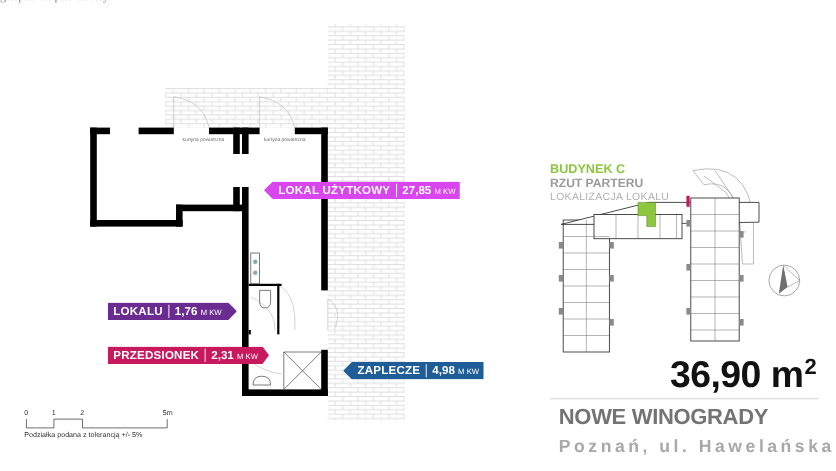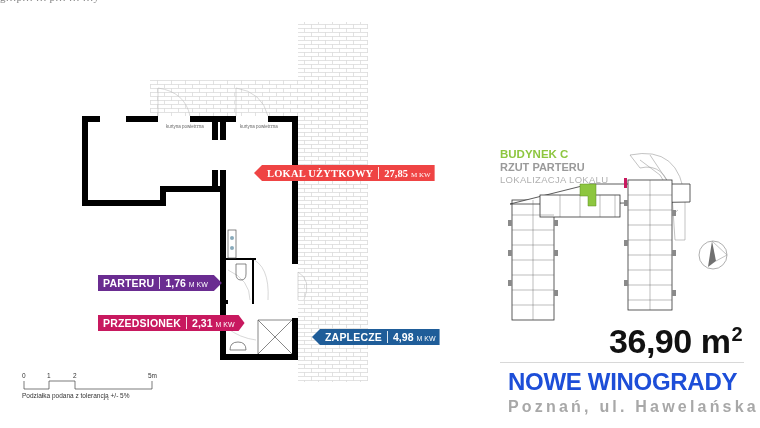--- a/index.html
+++ b/index.html
@@ -11,21 +11,21 @@
   .tag .name { padding:0 5px 0 5px; letter-spacing:0.2px; }
   .tag .sep { width:1px; height:12px; background:rgba(255,255,255,0.85); }
   .tag .val { padding:0 4px 0 5px; }
   .tag .unit { font-size:7px; font-weight:normal; margin-left:3px; }
   .bud1 { left:500px; top:148px; font-size:11.5px; font-weight:bold; color:#8dc63f; }
   .bud2 { left:500px; top:161px; font-size:11px; font-weight:bold; color:#9a9a9a; }
   .bud3 { left:500px; top:174px; font-size:9.5px; color:#b0b0b0; letter-spacing:0.3px; }
   .area { right:18px; top:322px; font-size:34px; font-weight:bold; color:#111; letter-spacing:-0.5px; white-space:nowrap; }
   .area sup { font-size:20px; vertical-align:top; position:relative; top:1px; margin-left:1px; }
   .divider { left:500px; top:362px; width:244px; height:1px; background:#d8d8d8; }
-  .project { left:508px; top:368px; font-size:24px; font-weight:bold; color:#1d4ed8; white-space:nowrap; letter-spacing:-0.3px; }
+  .project { left:508px; top:368px; font-size:20px; font-weight:bold; color:#737373; white-space:nowrap; letter-spacing:-0.3px; }
   .city { left:508px; top:398px; font-size:16px; font-weight:bold; color:#a8a8a8; letter-spacing:3.2px; white-space:nowrap; }
   .scale-lbl { font-size:6.5px; color:#333; }
   .scale-note { left:22px; top:392px; font-size:6.5px; color:#333; white-space:nowrap; }
   .curtain { font-size:4.5px; color:#666; white-space:nowrap; }
 </style>
 </head>
 <body>
 
 <div class="abs cut-text">g…p…  …  p…  …  …y</div>
 
@@ -129,28 +129,28 @@
   </g>
 
   <g stroke="#444" stroke-width="0.7" fill="none">
     <path d="M24 381 V389 H49 V381 H75 V389 H152 V381"></path>
   </g>
 </svg>
 
 <div class="abs curtain" style="left:166px; top:124px;">kurtyna powietrzna</div>
 <div class="abs curtain" style="left:240px; top:124px;">kurtyna powietrzna</div>
 
-<div class="tag" style="left:254px; top:165px; background:#ef4444; clip-path:polygon(8px 0,100% 0,100% 100%,8px 100%,0 50%); padding-left:8px;font-family:Liberation Serif, serif;">
+<div class="tag" style="left:240px; top:165px; background:#d946ef; clip-path:polygon(8px 0,100% 0,100% 100%,8px 100%,0 50%); padding-left:8px;">
   <span class="name">LOKAL UŻYTKOWY</span>
   <span class="sep"></span>
   <span class="val"><span>27,85</span><span class="unit">M KW</span></span>
 </div>
 
 <div class="tag" style="left:98px; top:275px; background:#6a2c91; clip-path:polygon(0 0,calc(100% - 8px) 0,100% 50%,calc(100% - 8px) 100%,0 100%); padding-right:10px;">
-  <span class="name">PARTERU</span>
+  <span class="name">LOKALU</span>
   <span class="sep"></span>
   <span class="val"><span>1,76</span><span class="unit">M KW</span></span>
 </div>
 
 <div class="tag" style="left:98px; top:315px; background:#c8195f; clip-path:polygon(0 0,calc(100% - 6px) 0,100% 50%,calc(100% - 6px) 100%,0 100%); padding-right:6px;align-items:center;">
   <span class="name">PRZEDSIONEK</span>
   <span class="sep"></span>
   <span class="val"><span>2,31</span><span class="unit">M KW</span></span>
 </div>
 

